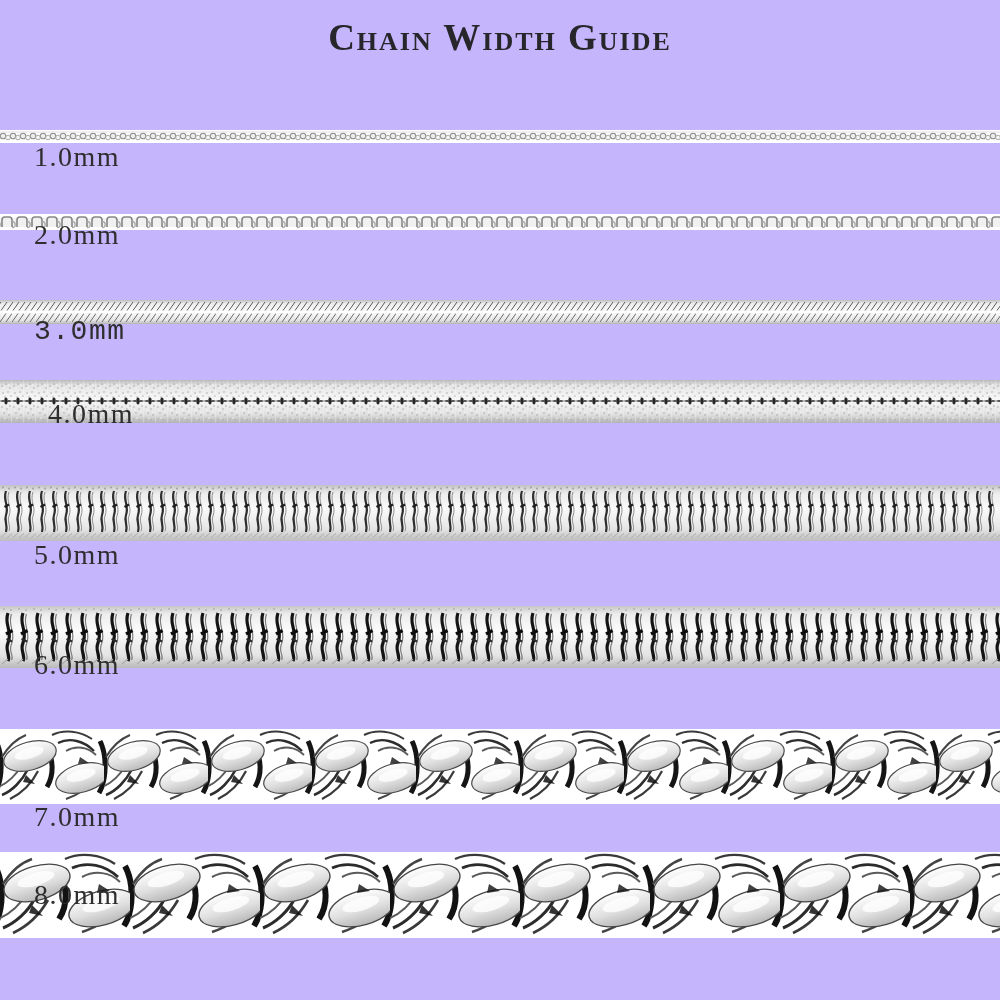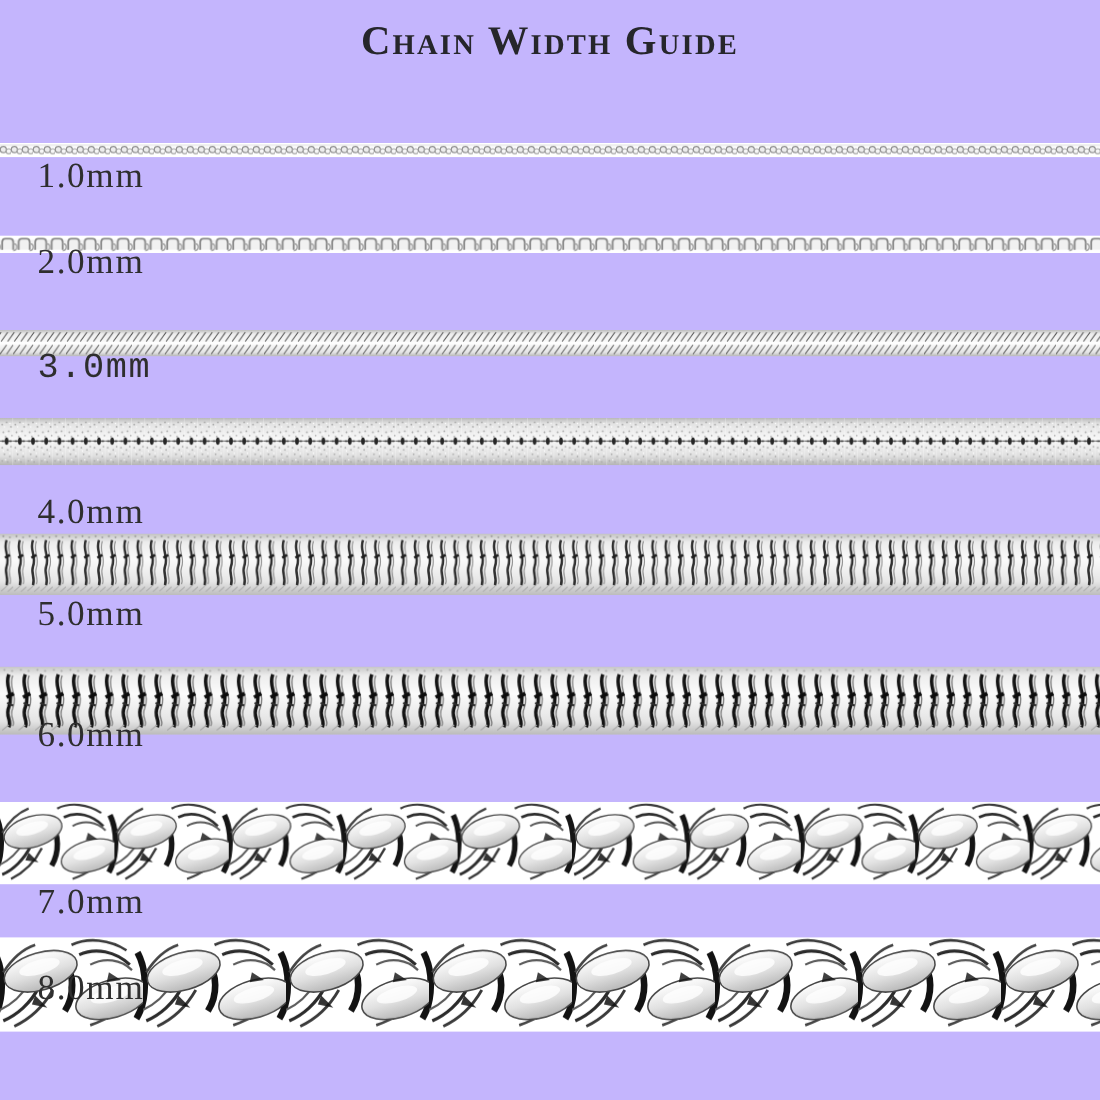--- a/index.html
+++ b/index.html
@@ -2,27 +2,27 @@
 <html><head>
 <meta charset="utf-8">
 <style>
   html,body{margin:0;padding:0;background:#ffffff;}
   .stage{position:relative;width:1000px;height:1000px;background:#c4b5fd;margin:0 auto;
          font-family:"Liberation Serif","DejaVu Serif",serif;overflow:hidden;}
   .title{position:absolute;top:16px;left:0;width:100%;text-align:center;
          font-variant:small-caps;font-weight:600;font-size:37px;letter-spacing:2px;
          color:#26262b;margin:0;}
   .chain{position:absolute;left:0;display:block;}
-  .size-label{position:absolute;left:34px;font-size:32px;letter-spacing:1.5px;
+  .size-label{position:absolute;left:34px;font-size:28px;letter-spacing:1.5px;
               color:#2e2e2e;line-height:1.1;}
   
   .c1{top:130px;} .c2{top:214px;} .c3{top:300px;} .c4{top:380px;}
   .c5{top:485px;} .c6{top:606px;} .c7{top:729px;} .c8{top:852px;}
   
-  .l1{top:142px;} .l2{top:220px;} .l3{top:317px;font-family:Liberation Mono, monospace;} .l4{top:447px;}
+  .l1{top:142px;} .l2{top:220px;} .l3{top:317px;font-family:Liberation Mono, monospace;} .l4{top:399px;margin-left:14px;}
   .l5{top:540px;} .l6{top:650px;} .l7{top:802px;} .l8{top:880px;}
 </style>
 </head>
 <body>
 
 <div class="stage">
 
   <h1 class="title">Chain Width Guide</h1>
 
   <svg class="chain c1" width="1000" height="13">

